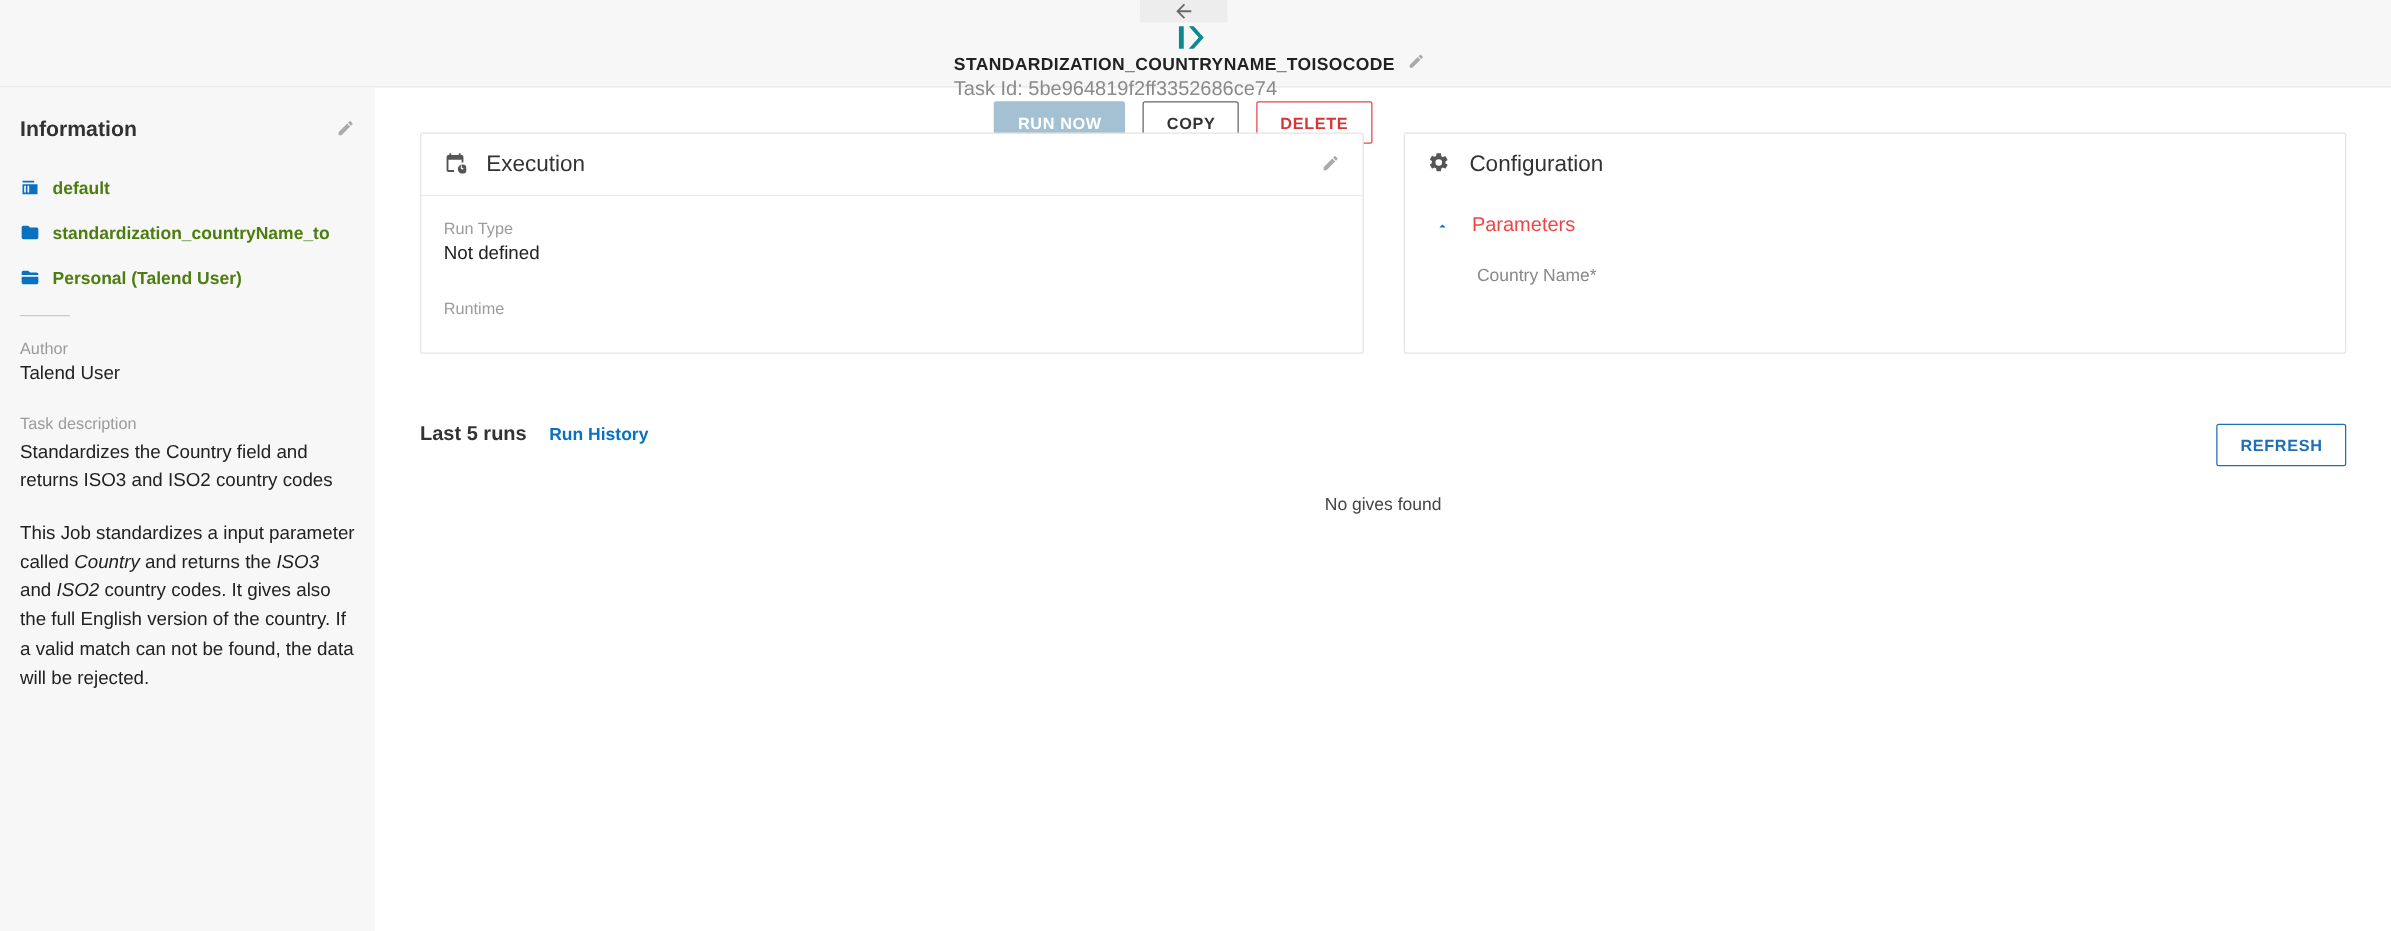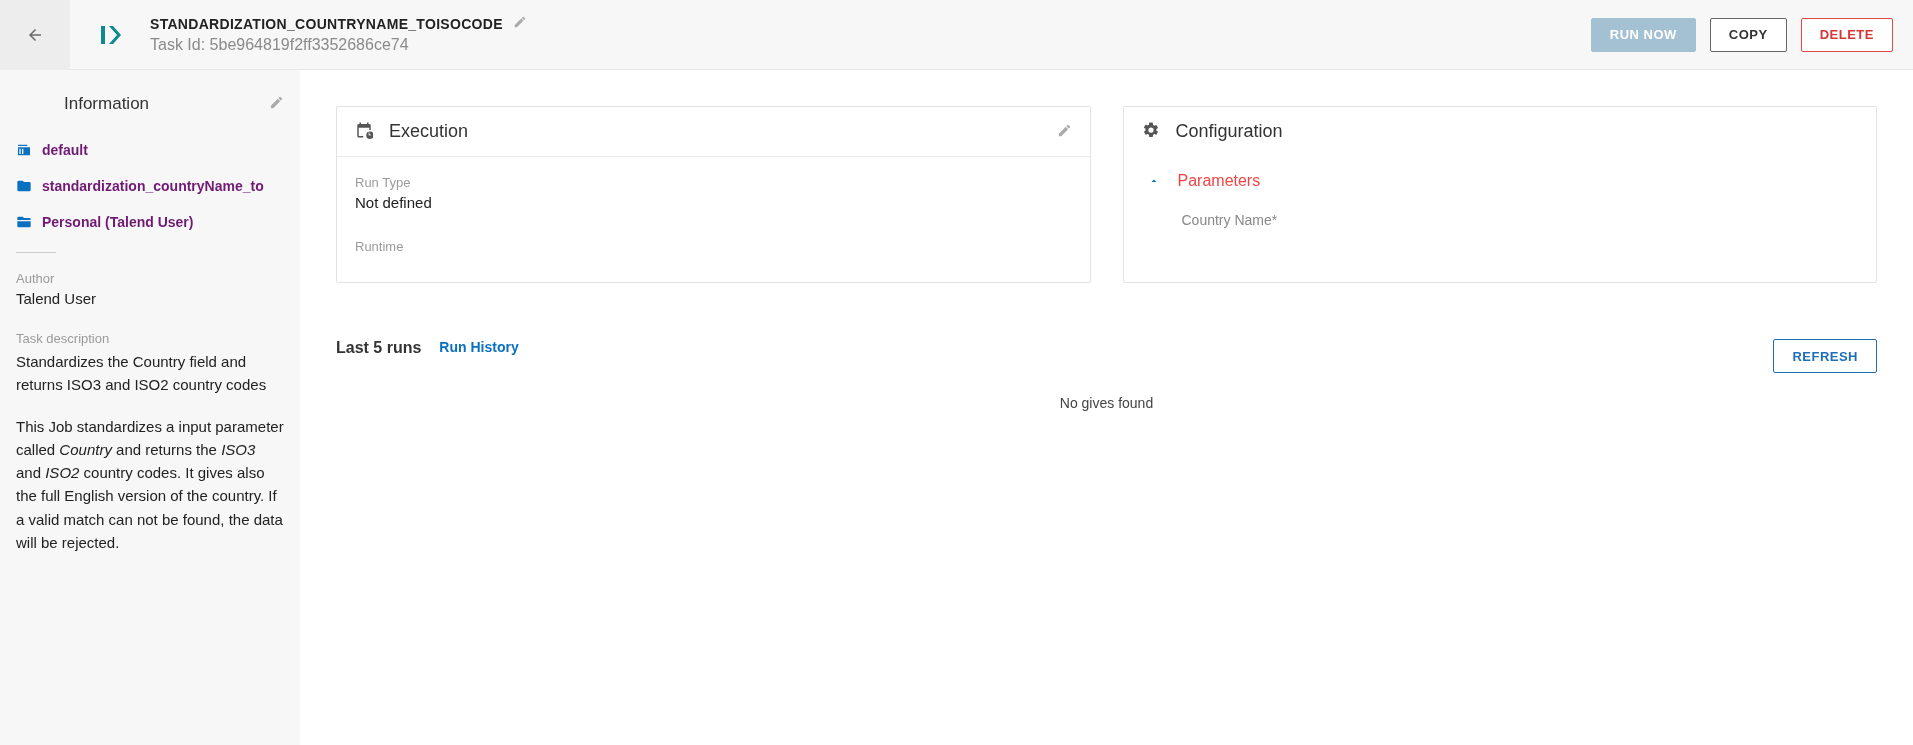--- a/index.html
+++ b/index.html
@@ -11,20 +11,21 @@
   }
 
   
   .header {
     height: 70px;
     background: #f7f7f7;
     border-bottom: 1px solid #e8e8e8;
     display: flex;
     align-items: center;
     padding: 0 20px 0 0;
+    flex-direction: column;
   }
   .header-back {
     width: 70px;
     height: 70px;
     background: #ededed;
     display: flex;
     align-items: center;
     justify-content: center;
     cursor: pointer;
   }
@@ -110,31 +111,30 @@
   }
 
   .sidebar-header {
     display: flex;
     align-items: center;
     justify-content: space-between;
     margin-bottom: 18px;
   }
   .sidebar-header h2 {
     font-size: 17px;
-    font-weight: 400;
-    color: #333;
-    margin-left: 48px;
+    font-weight: 700;
+    color: #333;
   }
   .pencil-icon svg { fill: #aaa; }
 
   .info-link {
     display: flex;
     align-items: center;
     gap: 10px;
-    color: #701a75;
+    color: #4d7c0f;
     font-size: 14px;
     font-weight: 600;
     padding: 10px 0;
     cursor: pointer;
   }
   .info-link svg { fill: #0a71c0; flex-shrink:0; }
 
   .divider {
     width: 40px;
     height: 1px;

